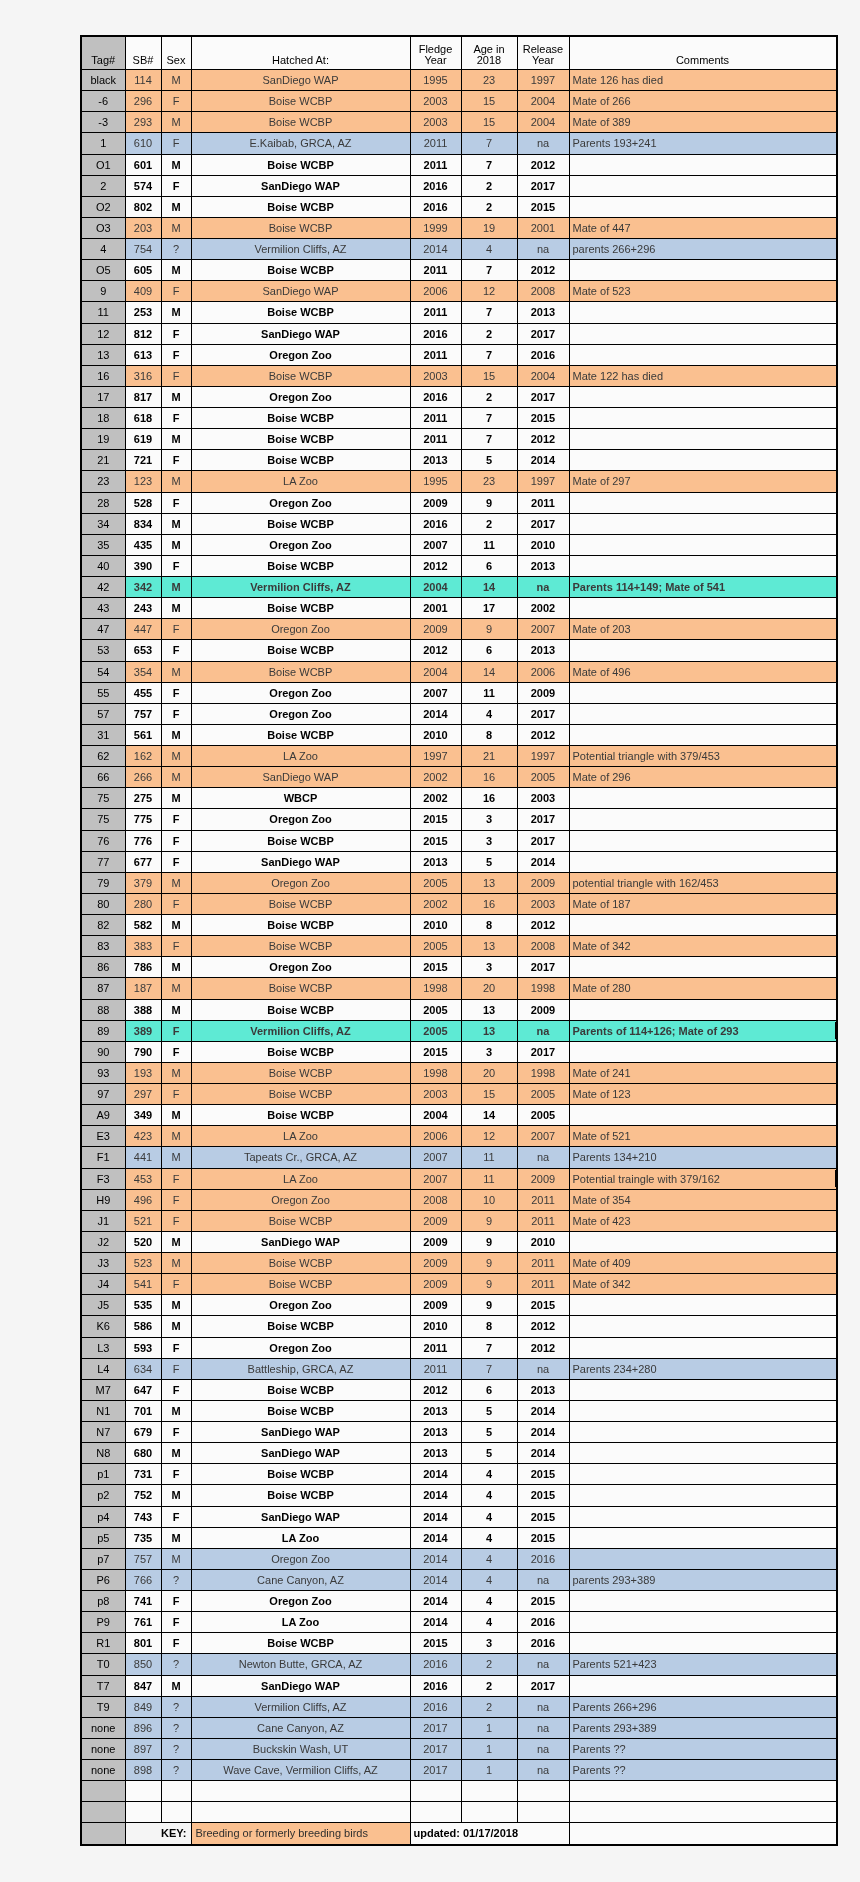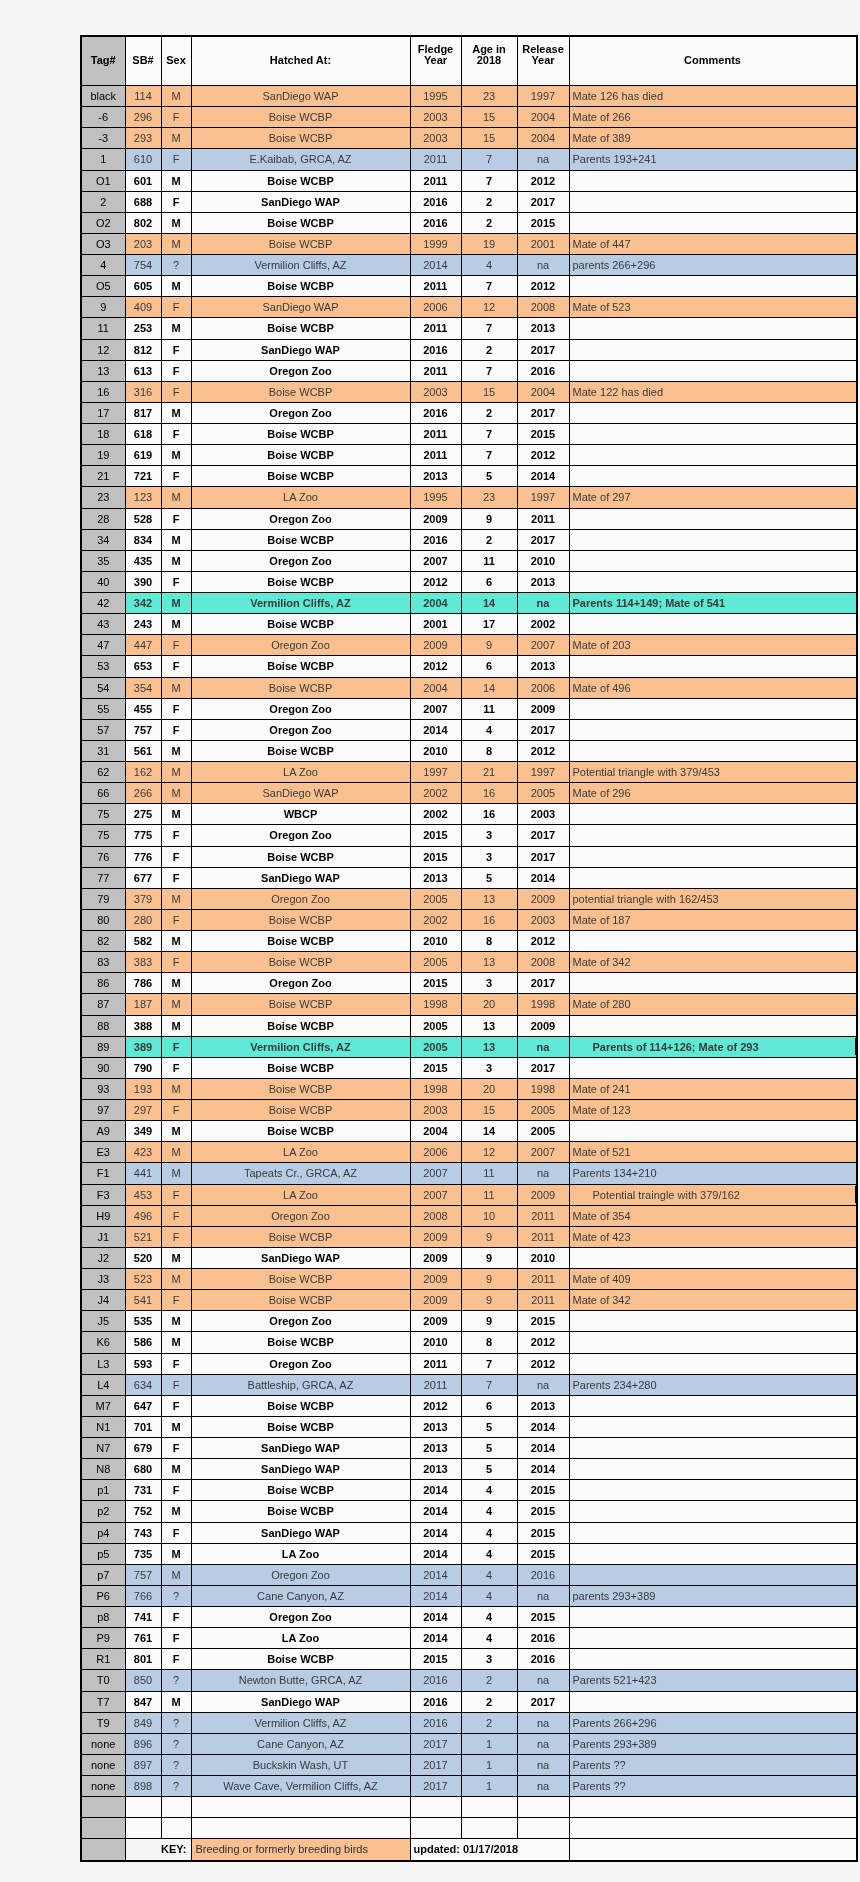--- a/index.html
+++ b/index.html
@@ -21,23 +21,23 @@
     padding:0;
     text-align:center;
     vertical-align:middle;
     overflow:visible;
     white-space:nowrap;
   }
   thead th{
     height:30px;
     vertical-align:bottom;
     background:#fbfbfb;
-    font-weight:700;
+    font-weight:400;
     line-height:1.05;
-    padding-bottom:18px;
+    padding-bottom:2px;
     white-space:normal;
     color:#000;
   }
   thead th.gray{background:#c0c0c0;}
   tbody td{height:20.14px;}
   .r-w td{font-weight:700;color:#000;background:#fbfbfb;}
   .r-e td{font-weight:400;color:#000;background:#fbfbfb;}
   .r-o td{background:#fac090;color:#3a3a3a;}
   .r-g td{background:#5eead4;color:#3a3a3a;font-weight:bold;}
   .r-b td{background:#b8cce4;color:#3a3a3a;}
@@ -45,21 +45,20 @@
   td.cmt{text-align:left;padding-left:3px;}
   td.cmt span{background:inherit;}
   span.ovf{
     display:inline-block;
     white-space:nowrap;
     min-width:260px;
     position:relative;
     z-index:2;
     border-right:1px solid #000;
     padding:2.5px 2px 2.5px 0;
-    margin-left:20px;
   }
   
   td.keylabel{font-weight:700;text-align:right;padding-right:4px;color:#000;}
   td.k-orange{background:#fac090;text-align:left;padding-left:4px;color:#2f2f2f;}
   td.updated{font-weight:700;text-align:left;padding-left:3px;color:#000;background:#fbfbfb;}
   td.plain{background:#fbfbfb;}
 </style>
 </head>
 <body>
 
@@ -133,21 +132,21 @@
           <td>601</td>
           <td>M</td>
           <td>Boise WCBP</td>
           <td>2011</td>
           <td>7</td>
           <td>2012</td>
           <td class="cmt"><span></span></td>
         </tr>
         <tr class="r-w">
           <td class="tagcell">2</td>
-          <td>688</td>
+          <td>574</td>
           <td>F</td>
           <td>SanDiego WAP</td>
           <td>2016</td>
           <td>2</td>
           <td>2017</td>
           <td class="cmt"><span></span></td>
         </tr>
         <tr class="r-w">
           <td class="tagcell">O2</td>
           <td>802</td>

